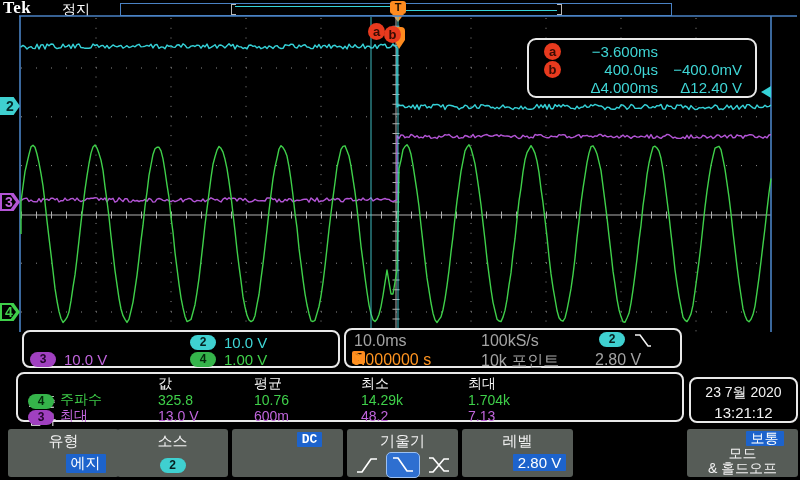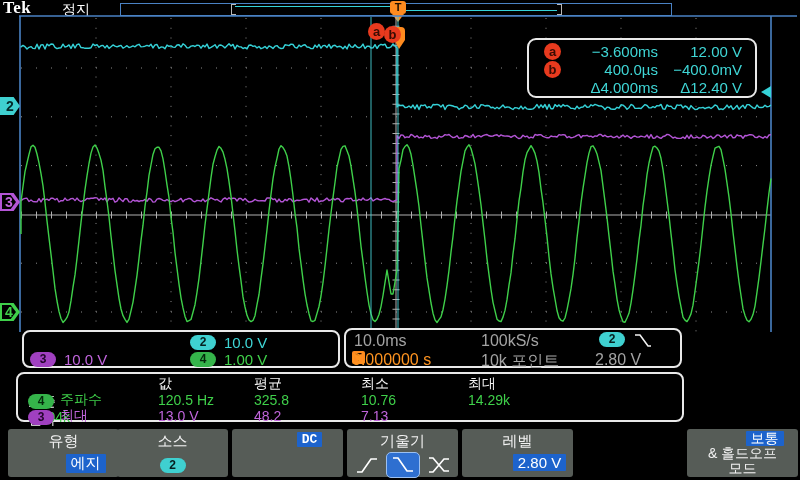--- a/index.html
+++ b/index.html
@@ -123,21 +123,20 @@
   <div class="abs chmark" style="top:303px;background:#3fd04a">
       <div class="inner c-green">4</div>
     </div>
 
   <div class="abs trig-arrow" style="left:761px;top:86px"></div>
 
   <div class="abs box robox">
     <div class="ro-row">
       <span class="ro-bcell"><span class="cbadge" style="position:static;display:inline-block">a</span></span>
       <span class="ro-time">−3.600ms</span>
-      <span class="ro-volt">12.00 V</span>
     </div>
     <div class="ro-row">
       <span class="ro-bcell"><span class="cbadge" style="position:static;display:inline-block">b</span></span>
       <span class="ro-time">400.0µs</span>
       <span class="ro-volt">−400.0mV</span>
     </div>
     <div class="ro-row">
       <span class="ro-bcell"></span>
       <span class="ro-time">Δ4.000ms</span>
       <span class="ro-volt">Δ12.40 V</span>
@@ -188,35 +187,39 @@
         <span></span>
       <span class="hdr">값</span>
       <span class="hdr">평균</span>
       <span class="hdr">최소</span>
       <span class="hdr">최대</span>
       <span class="hdr">표준편차</span>
     </div>
     <div class="m-row c-green">
       <span><span class="badge b-green">4</span></span>
       <span>주파수</span>
-      <span>120.5 Hz</span>
       <span>325.8</span>
       <span>10.76</span>
       <span>14.29k</span>
       <span>1.704k</span>
     </div>
     <div class="m-row c-purple">
       <span><span class="badge b-purple">3</span></span>
       <span>최대</span>
       <span>13.0 V</span>
+      <span>600m</span>
       <span>48.2</span>
       <span>7.13</span>
     </div>
   </div>
 
+  <div class="abs box datebox">
+    <div>23 7월 2020</div>
+    <div class="time">13:21:12</div>
+  </div>
 
   <div class="abs mbtn" style="left:8px">
     <div class="lbl">유형</div>
     <div><span class="chip">에지</span></div>
   </div>
   <div class="abs mbtn" style="left:117px">
     <div class="lbl">소스</div>
     <div style="margin-top:4px"><span class="badge b-cyan">2</span></div>
   </div>
   <div class="abs mbtn" style="left:232px">
@@ -237,17 +240,17 @@
           <path d="M2 17 h4 l11 -13 h5 M2 3 h4 l11 13 h5" fill="none" stroke="#fff" stroke-width="1.7"></path>
         </svg>
     </div>
   </div>
   <div class="abs mbtn" style="left:462px">
     <div class="lbl">레벨</div>
     <div><span class="chip">2.80 V</span></div>
   </div>
   <div class="abs mbtn normbtn" style="left:687px">
     <div><span class="chip" style="margin-top:2px">보통</span></div>
+    <div>모드</div>
     <div>&amp; 홀드오프</div>
-    <div>모드</div>
   </div>
 
 </div>
 
 </body></html>

